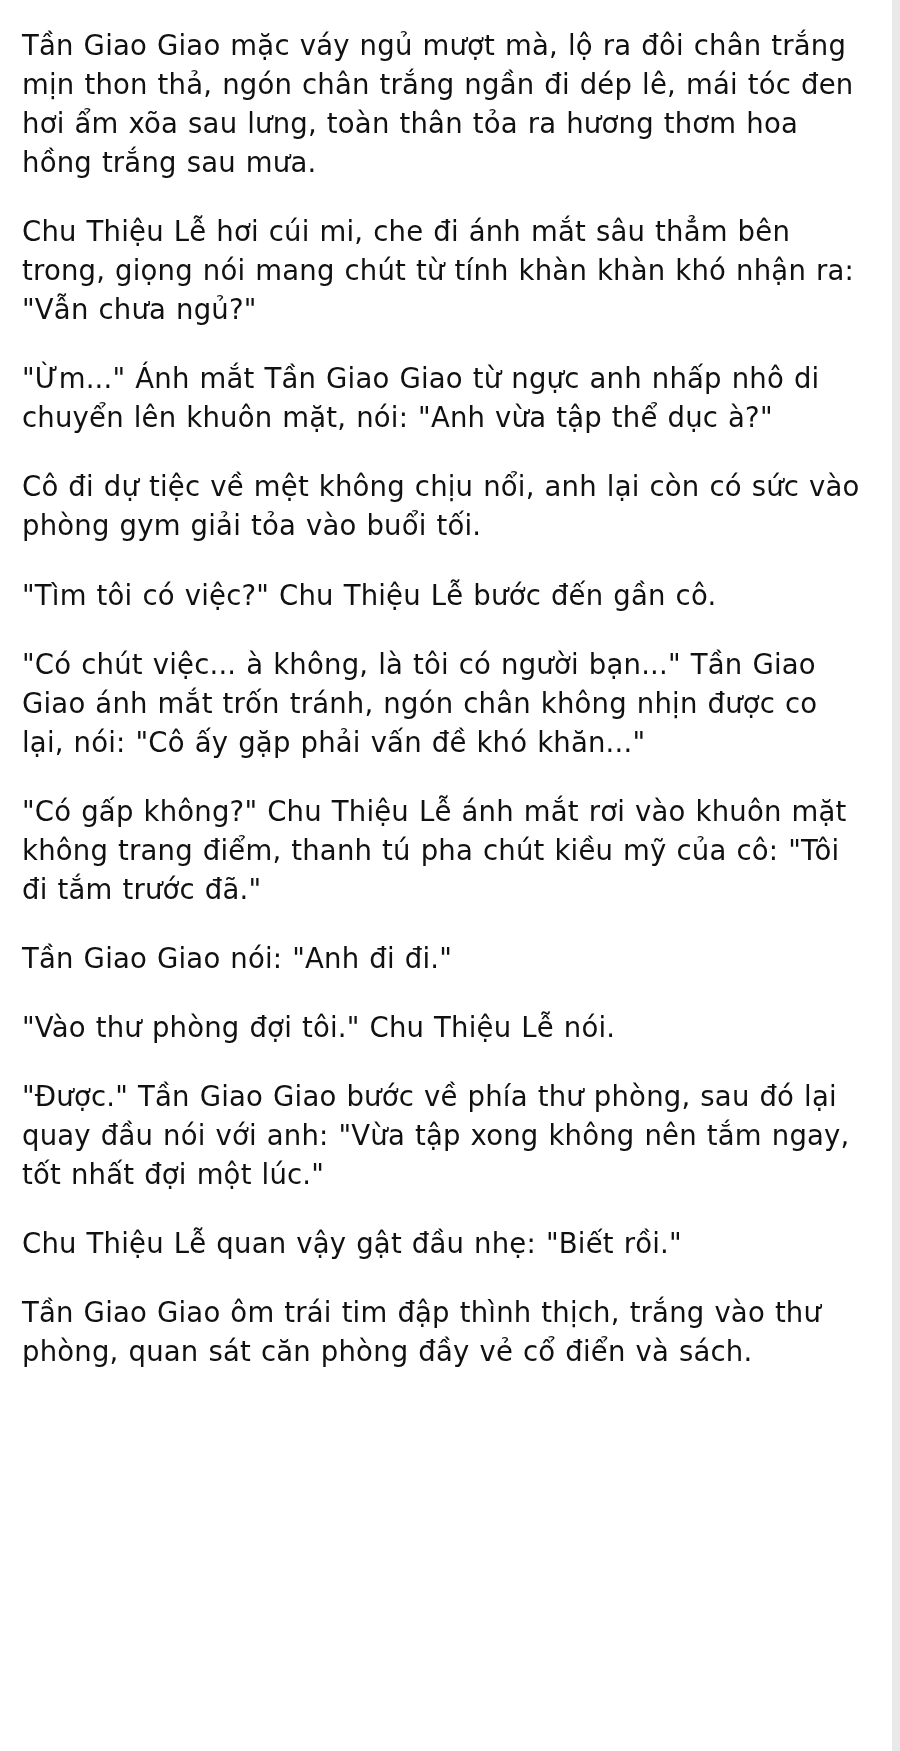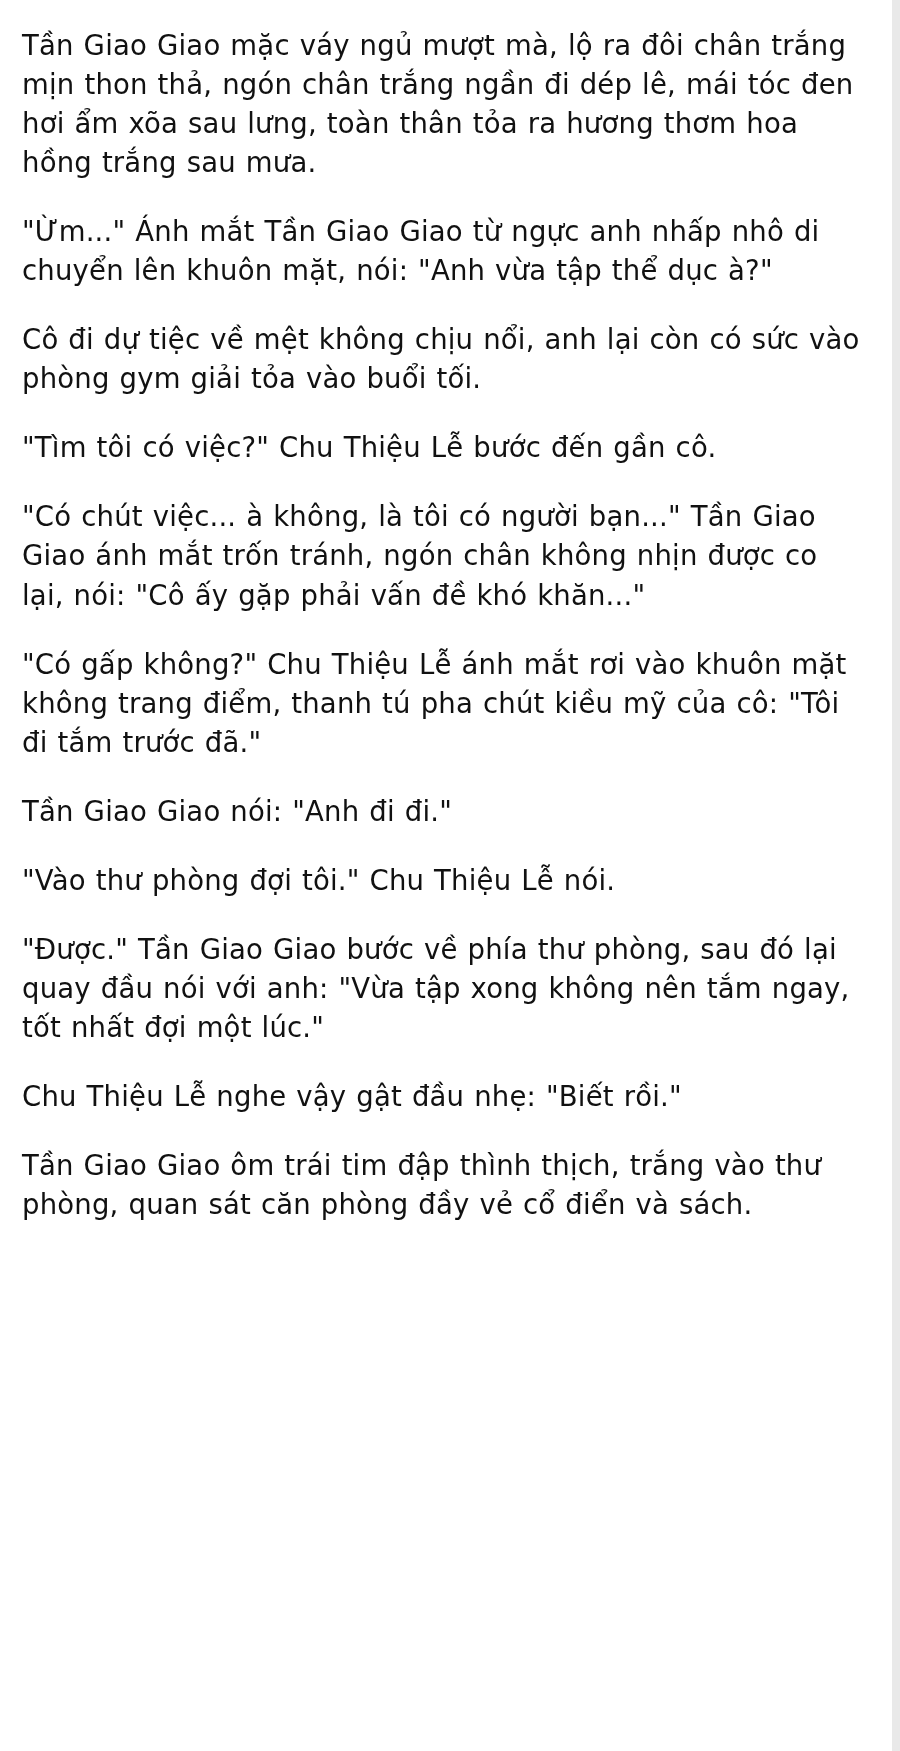--- a/index.html
+++ b/index.html
@@ -49,24 +49,25 @@
   .para:last-child {
     margin-bottom: 0;
   }
 </style>
 </head>
 <body>
 
 <div class="page">
   <div class="story">
     <p class="para">Tần Giao Giao mặc váy ngủ mượt mà, lộ ra đôi chân trắng mịn thon thả, ngón chân trắng ngần đi dép lê, mái tóc đen hơi ẩm xõa sau lưng, toàn thân tỏa ra hương thơm hoa hồng trắng sau mưa.</p>
+    <p class="para">Chu Thiệu Lễ hơi cúi mi, che đi ánh mắt sâu thẳm bên trong, giọng nói mang chút từ tính khàn khàn khó nhận ra: "Vẫn chưa ngủ?"</p>
     <p class="para">"Ừm..." Ánh mắt Tần Giao Giao từ ngực anh nhấp nhô di chuyển lên khuôn mặt, nói: "Anh vừa tập thể dục à?"</p>
     <p class="para">Cô đi dự tiệc về mệt không chịu nổi, anh lại còn có sức vào phòng gym giải tỏa vào buổi tối.</p>
     <p class="para">"Tìm tôi có việc?" Chu Thiệu Lễ bước đến gần cô.</p>
     <p class="para">"Có chút việc... à không, là tôi có người bạn..." Tần Giao Giao ánh mắt trốn tránh, ngón chân không nhịn được co lại, nói: "Cô ấy gặp phải vấn đề khó khăn..."</p>
     <p class="para">"Có gấp không?" Chu Thiệu Lễ ánh mắt rơi vào khuôn mặt không trang điểm, thanh tú pha chút kiều mỹ của cô: "Tôi đi tắm trước đã."</p>
     <p class="para">Tần Giao Giao nói: "Anh đi đi."</p>
     <p class="para">"Vào thư phòng đợi tôi." Chu Thiệu Lễ nói.</p>
     <p class="para">"Được." Tần Giao Giao bước về phía thư phòng, sau đó lại quay đầu nói với anh: "Vừa tập xong không nên tắm ngay, tốt nhất đợi một lúc."</p>
-    <p class="para">Chu Thiệu Lễ nghe vậy gật đầu nhẹ: "Biết rồi."</p>
+    <p class="para">Chu Thiệu Lễ quan vậy gật đầu nhẹ: "Biết rồi."</p>
     <p class="para">Tần Giao Giao ôm trái tim đập thình thịch, trắng vào thư phòng, quan sát căn phòng đầy vẻ cổ điển và sách.</p>
   </div>
 </div>
 
 </body></html>

